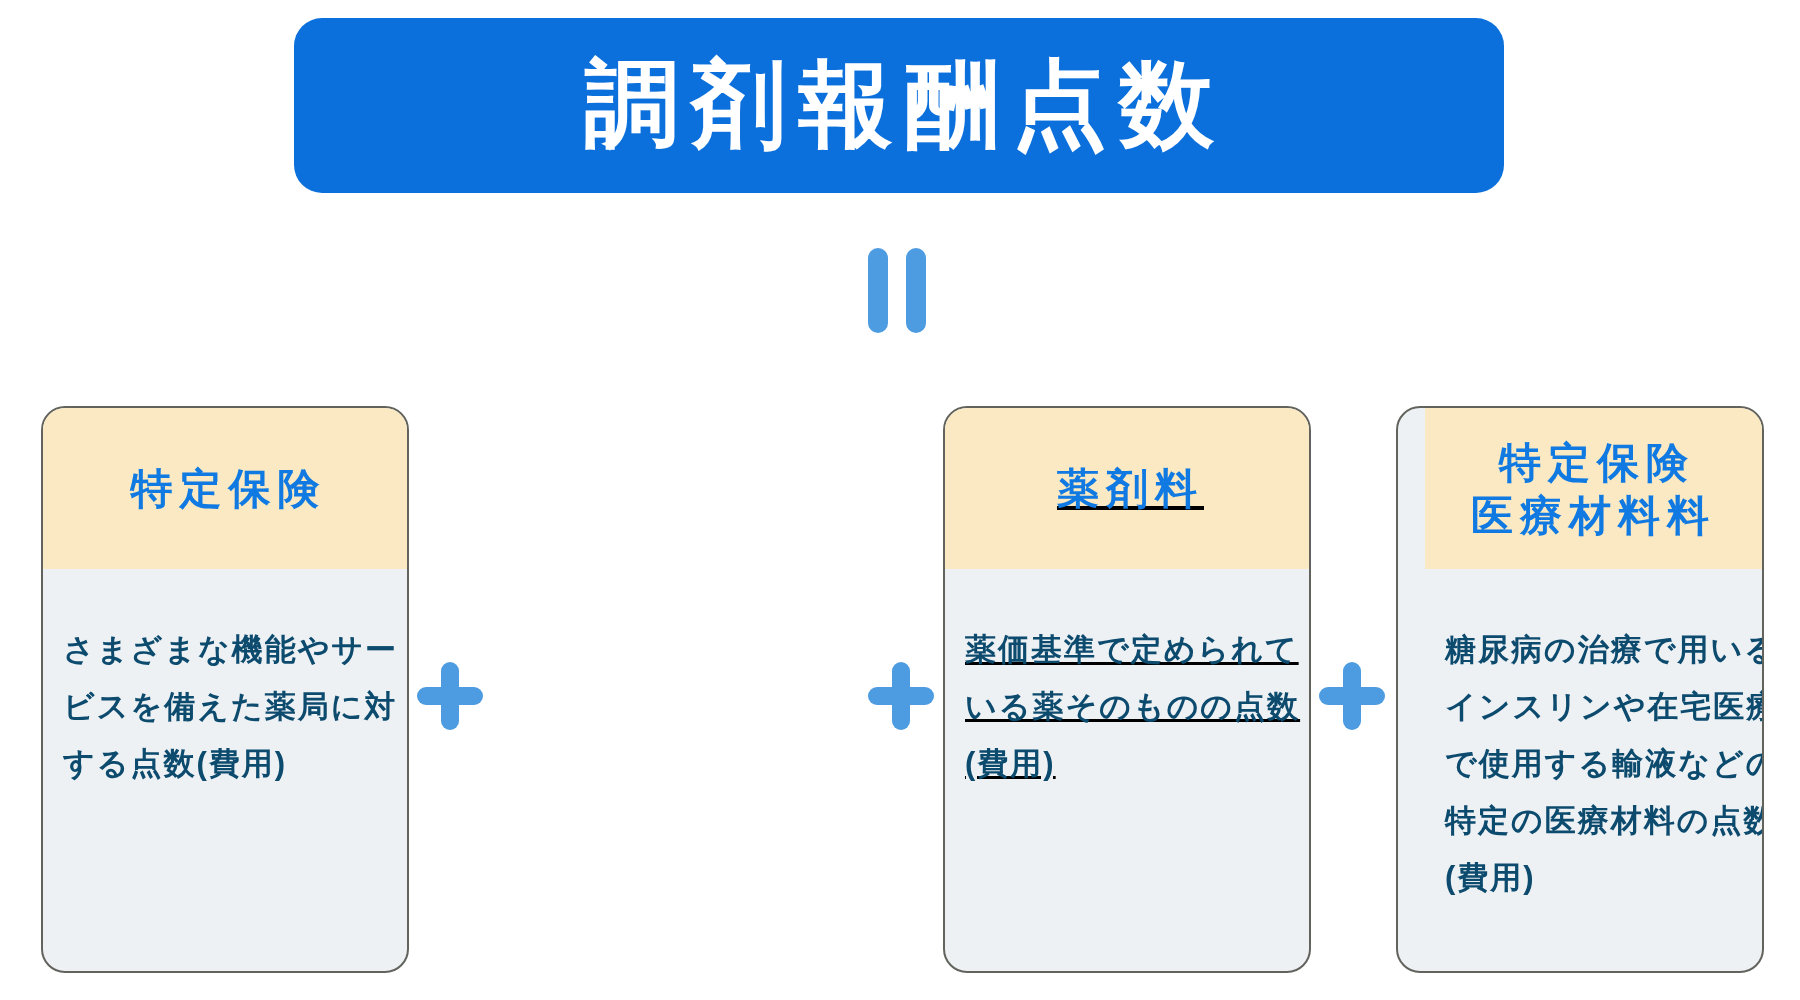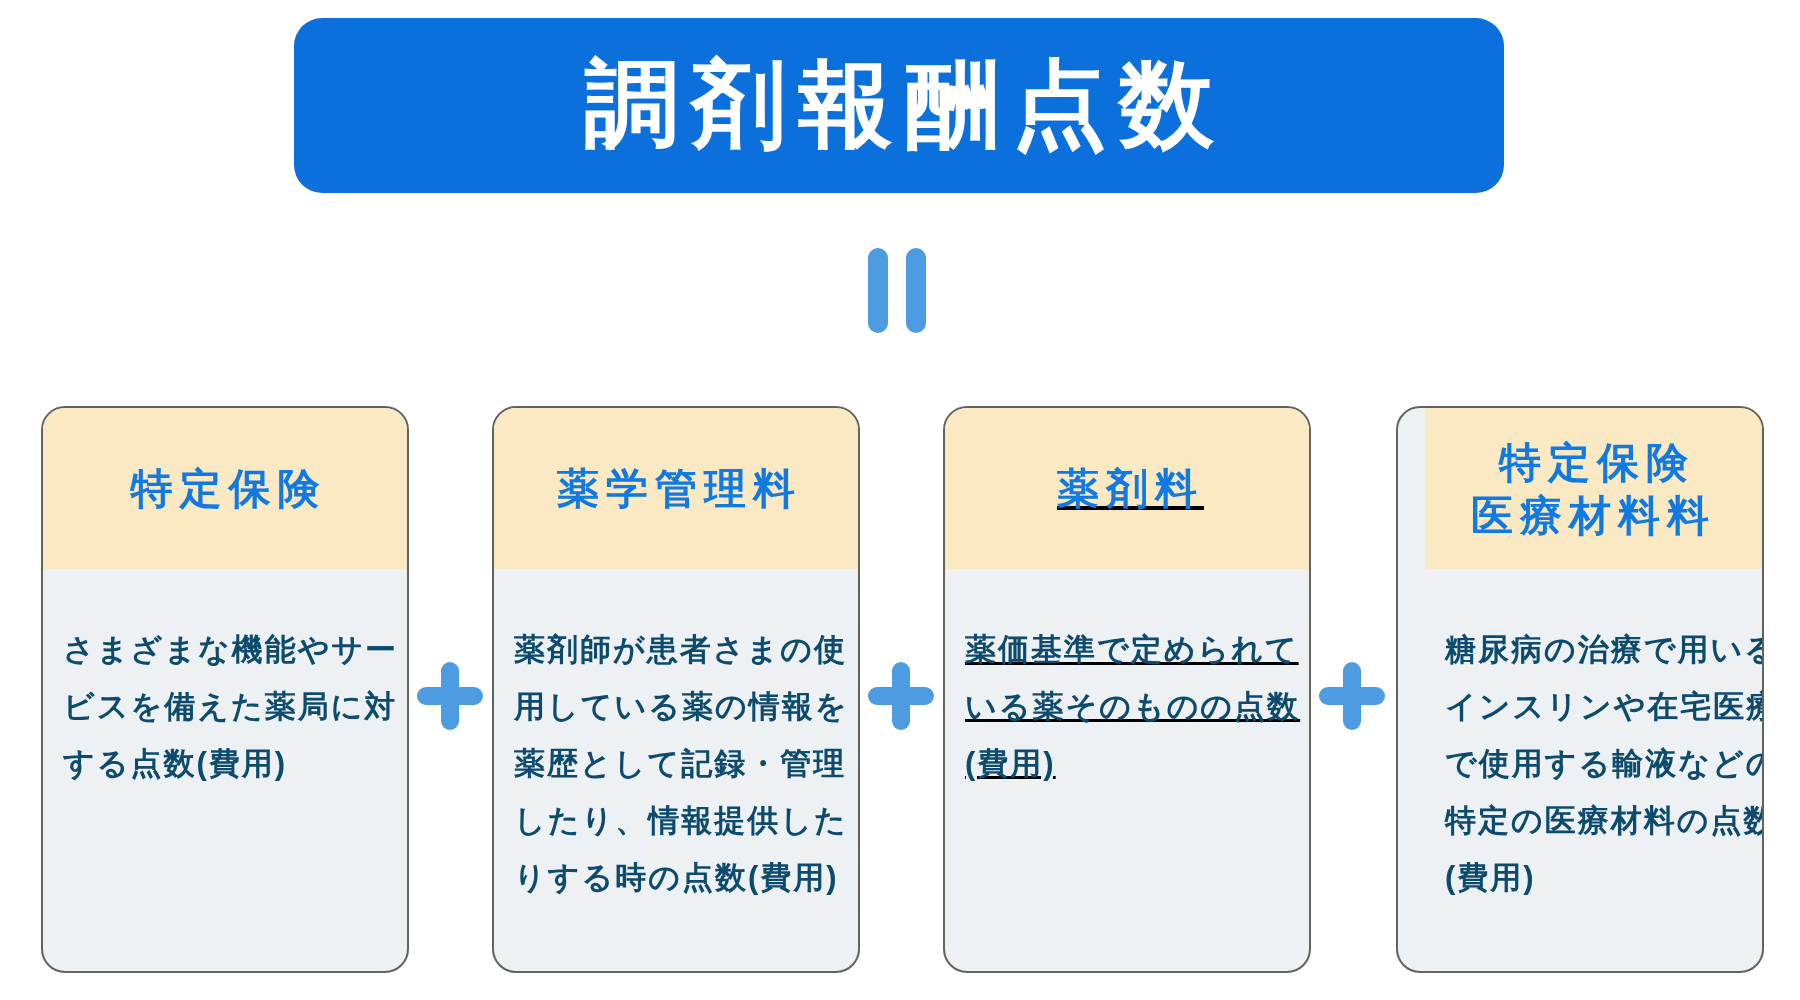--- a/index.html
+++ b/index.html
@@ -69,30 +69,20 @@
     <div class="card-body">さまざまな機能やサー
 ビスを備えた薬局に対
 する点数(費用)</div>
   </div>
 
   <div class="plus p1">
     <i class="ph"></i>
     <i class="pv"></i>
   </div>
 
-  <div class="card c2">
-    <div class="card-header">
-      <span class="card-title">薬学管理料</span>
-    </div>
-    <div class="card-body">薬剤師が患者さまの使
-用している薬の情報を
-薬歴として記録・管理
-したり、情報提供した
-りする時の点数(費用)</div>
-  </div>
 
   <div class="plus p2">
     <i class="ph"></i>
     <i class="pv"></i>
   </div>
 
   <div class="card c3">
     <div class="card-header">
       <span class="card-title">薬剤料</span>
     </div>

